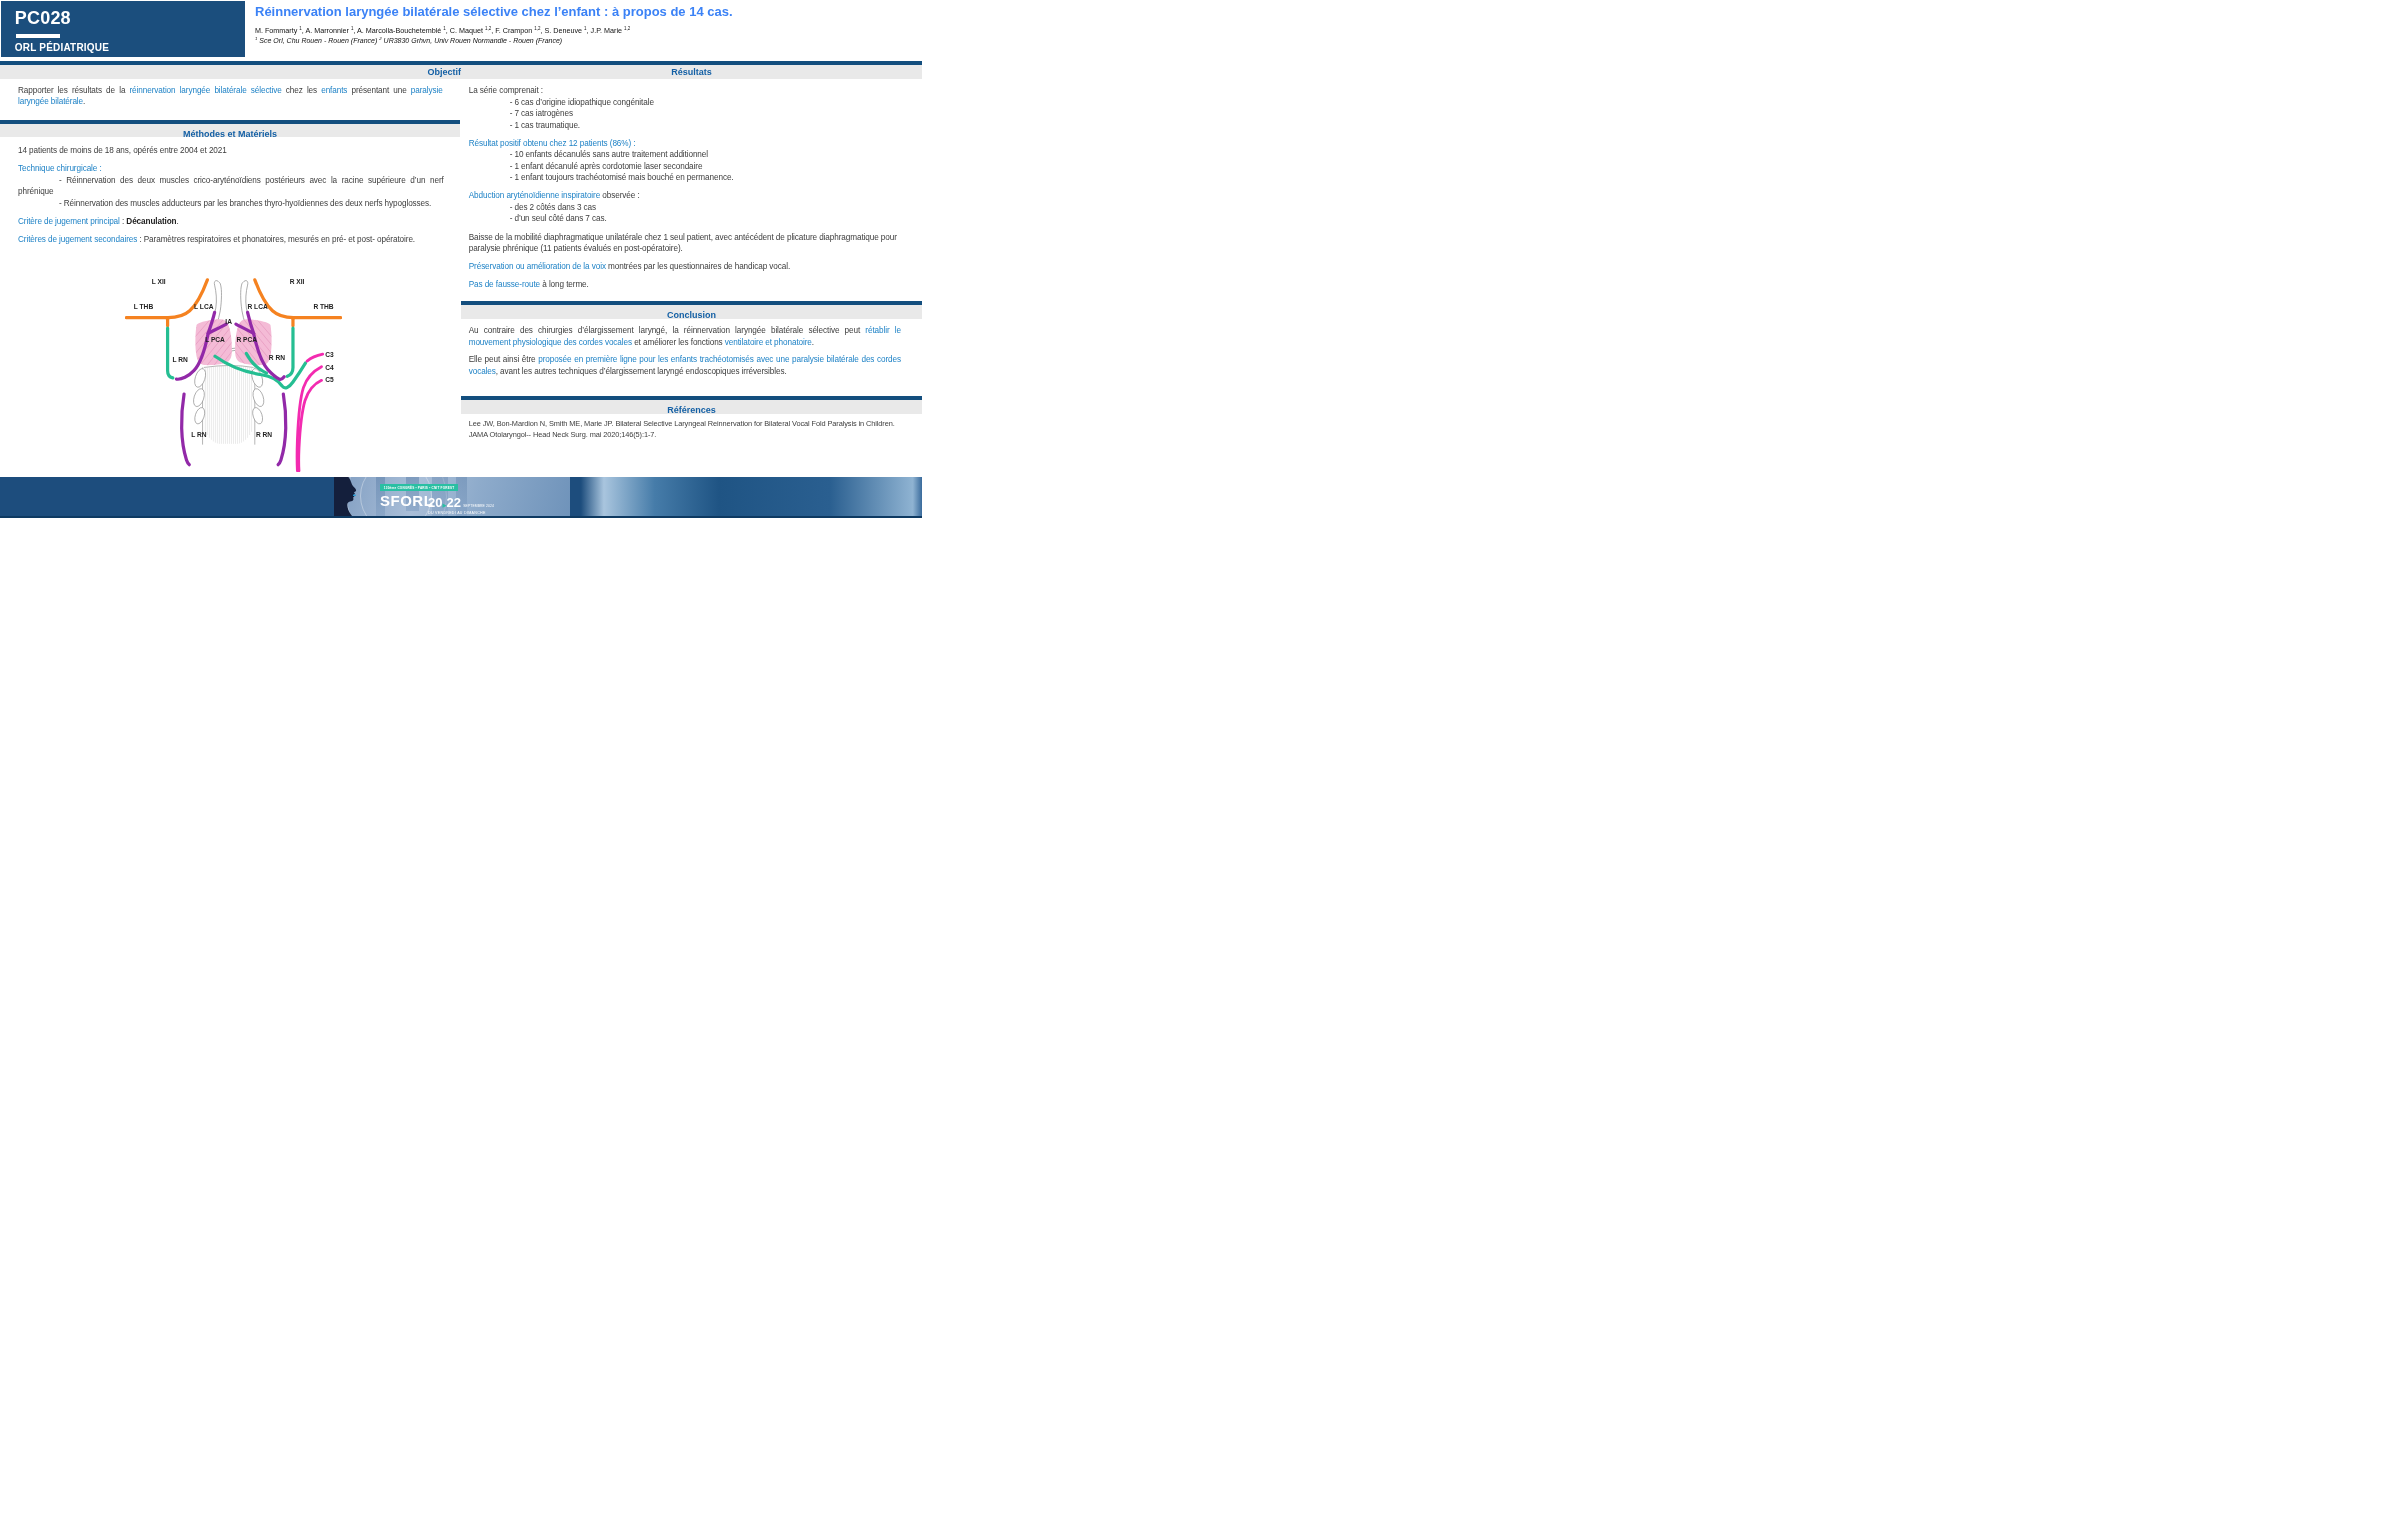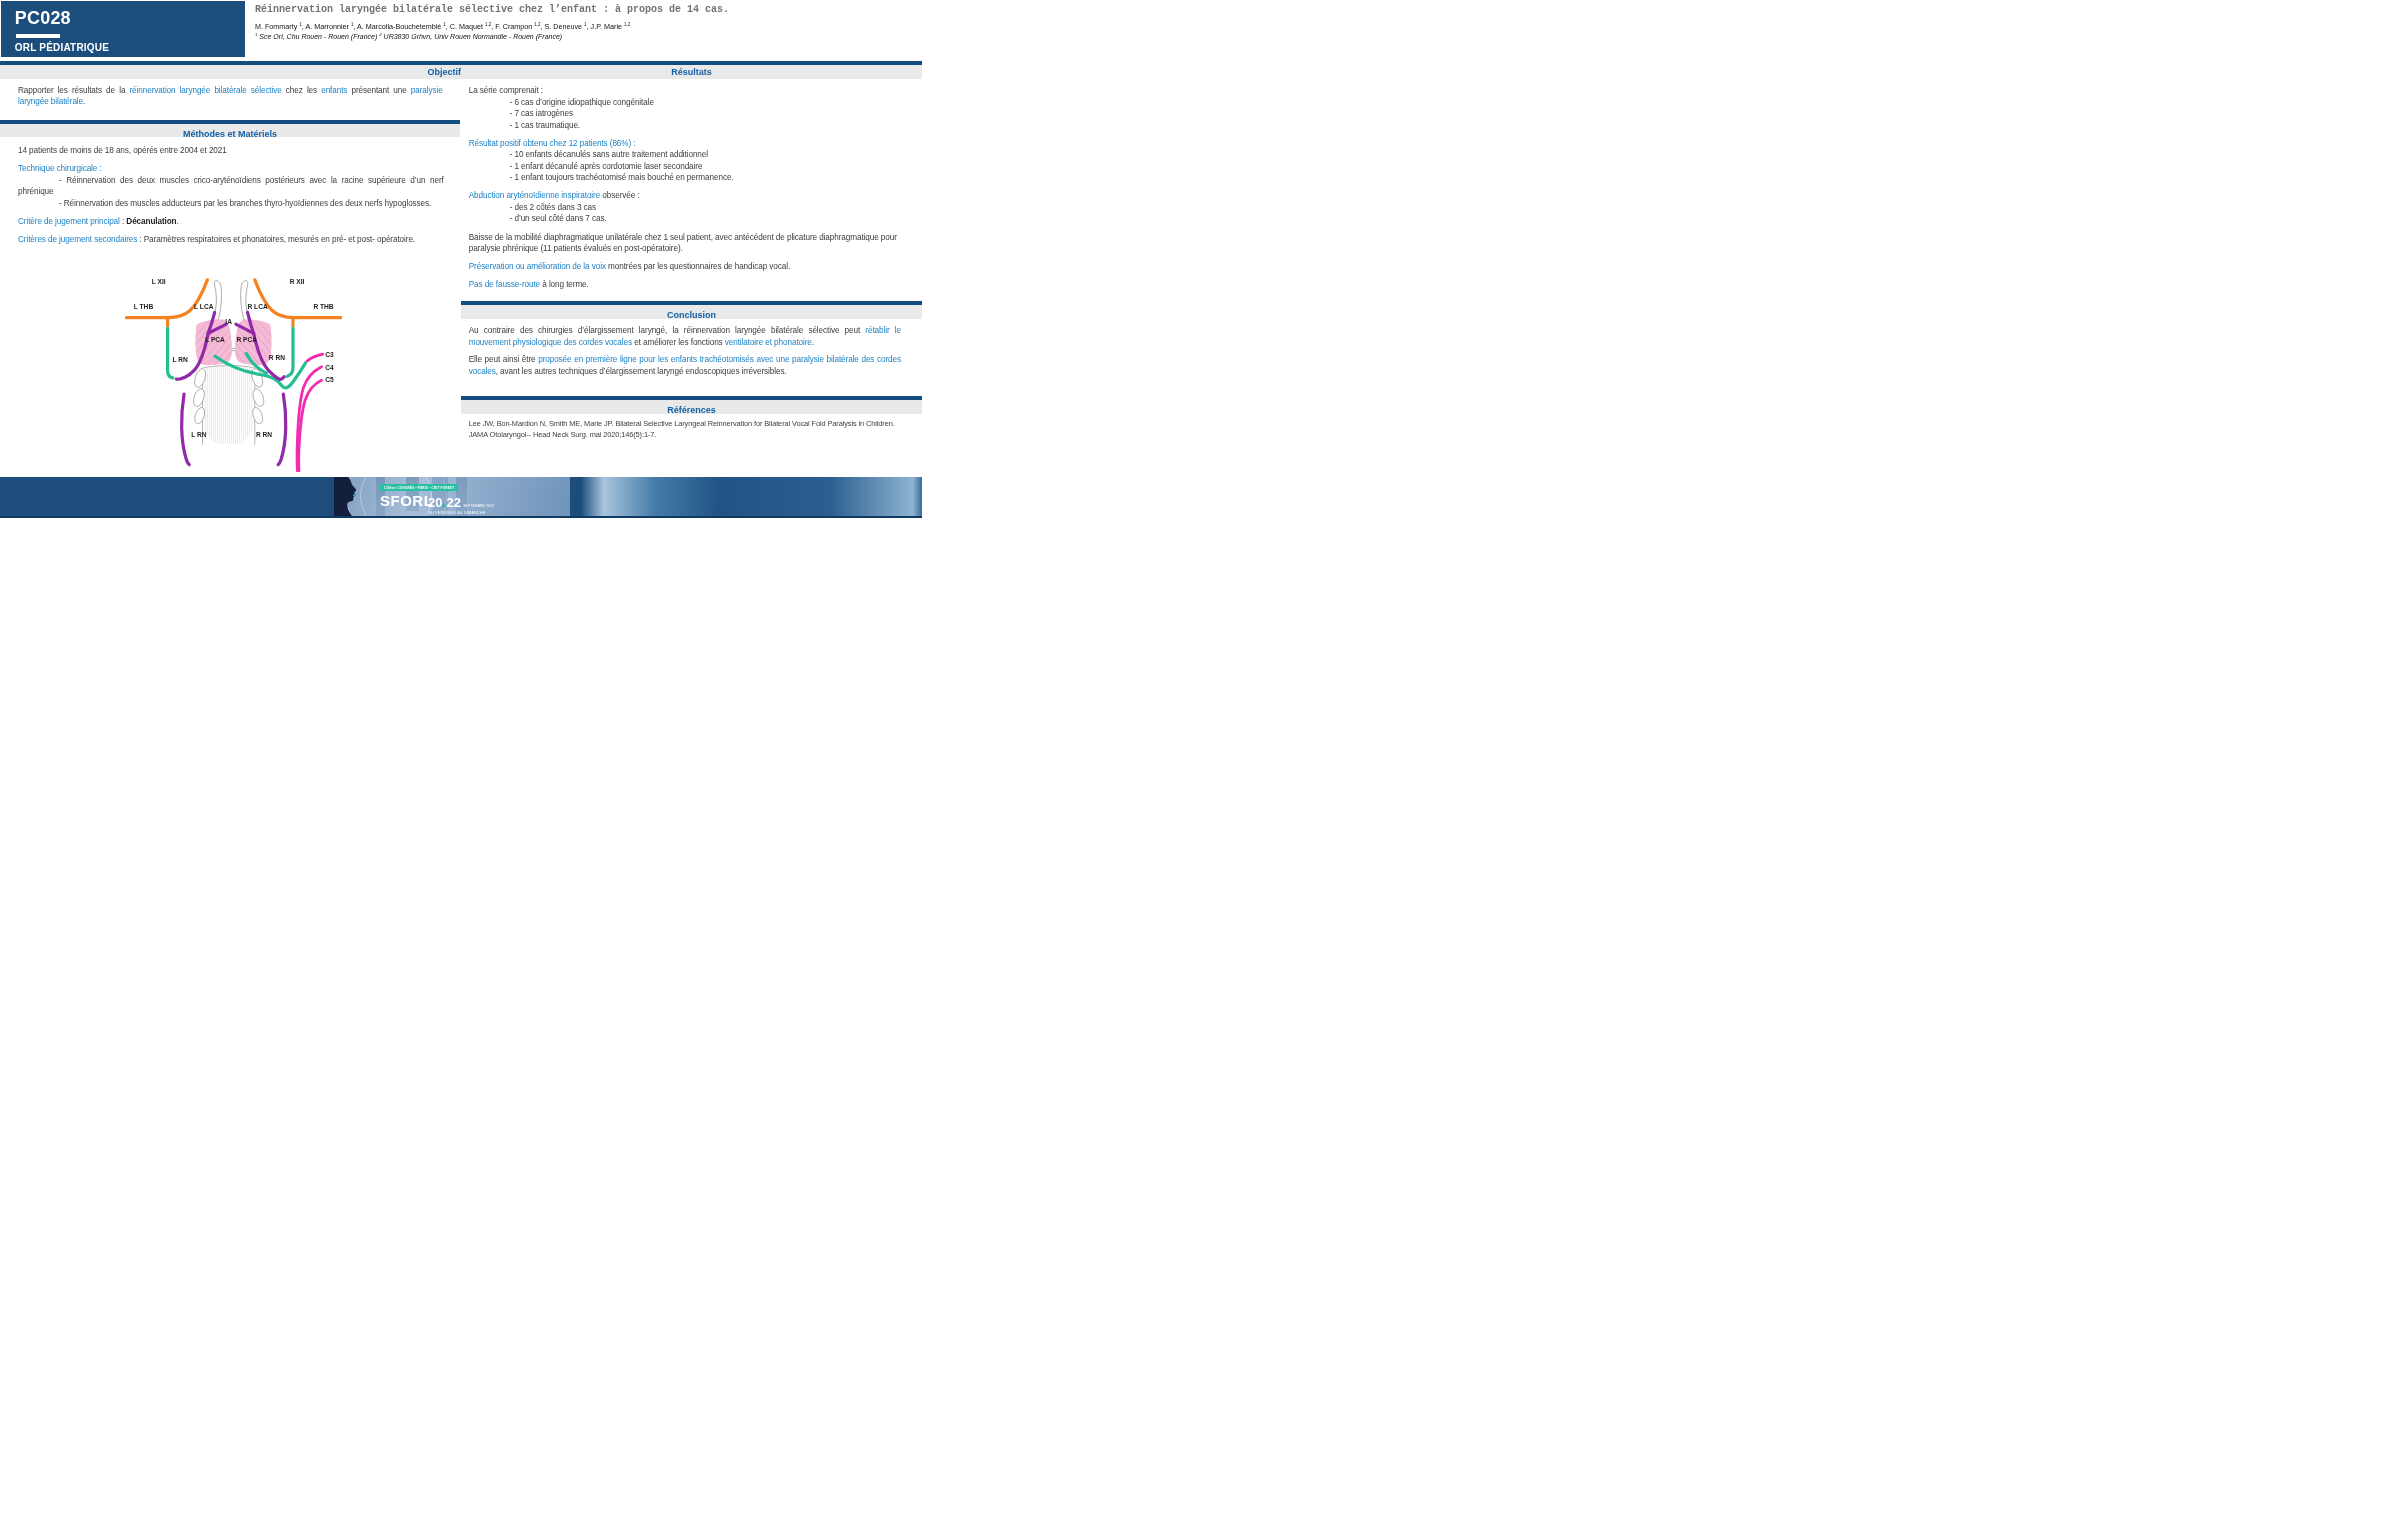--- a/index.html
+++ b/index.html
@@ -10,21 +10,21 @@
   html,body{background:#fff;}
   body{font-family:"Liberation Sans",sans-serif;color:var(--body);}
   .poster{position:relative;width:922px;height:519px;background:#fff;overflow:hidden;}
 
   
   .code-box{position:absolute;left:1.4px;top:1.4px;width:244px;height:56px;background:var(--navy);color:#fff;}
   .code{position:absolute;left:13.4px;top:6.7px;font-size:18px;font-weight:bold;letter-spacing:0.2px;}
   .code-underline{position:absolute;left:14.4px;top:33px;width:44px;height:3.4px;background:#fff;}
   .category{position:absolute;left:13.4px;top:41px;font-size:10px;font-weight:bold;letter-spacing:0.2px;}
   .title-block{position:absolute;left:255px;top:3.8px;width:663px;}
-  .page-title{font-size:10px;font-weight:bold;color:#737373;line-height:1.25;font-family:Liberation Mono, monospace;}
+  .page-title{font-size:13px;font-weight:bold;color:#3b82f6;line-height:1.25;}
   .authors{margin-top:6.2px;font-size:7.2px;color:#111;}
   .affiliations{margin-top:1.4px;font-size:7px;font-style:italic;color:#111;}
   .r-sup{vertical-align:super;font-size:62%;line-height:0;}
 
   
   .top-bar{position:absolute;left:0;top:61px;width:922px;height:4.3px;background:var(--bar);}
   .top-band{position:absolute;left:0;top:65px;width:922px;height:14px;background:var(--band);}
   .band-title{position:absolute;top:1.9px;font-size:9px;font-weight:bold;color:var(--head);}
   .band-title.bt-left{left:0;width:461px;text-align:right;}
   .band-title.bt-right{left:461px;width:461px;text-align:center;}

